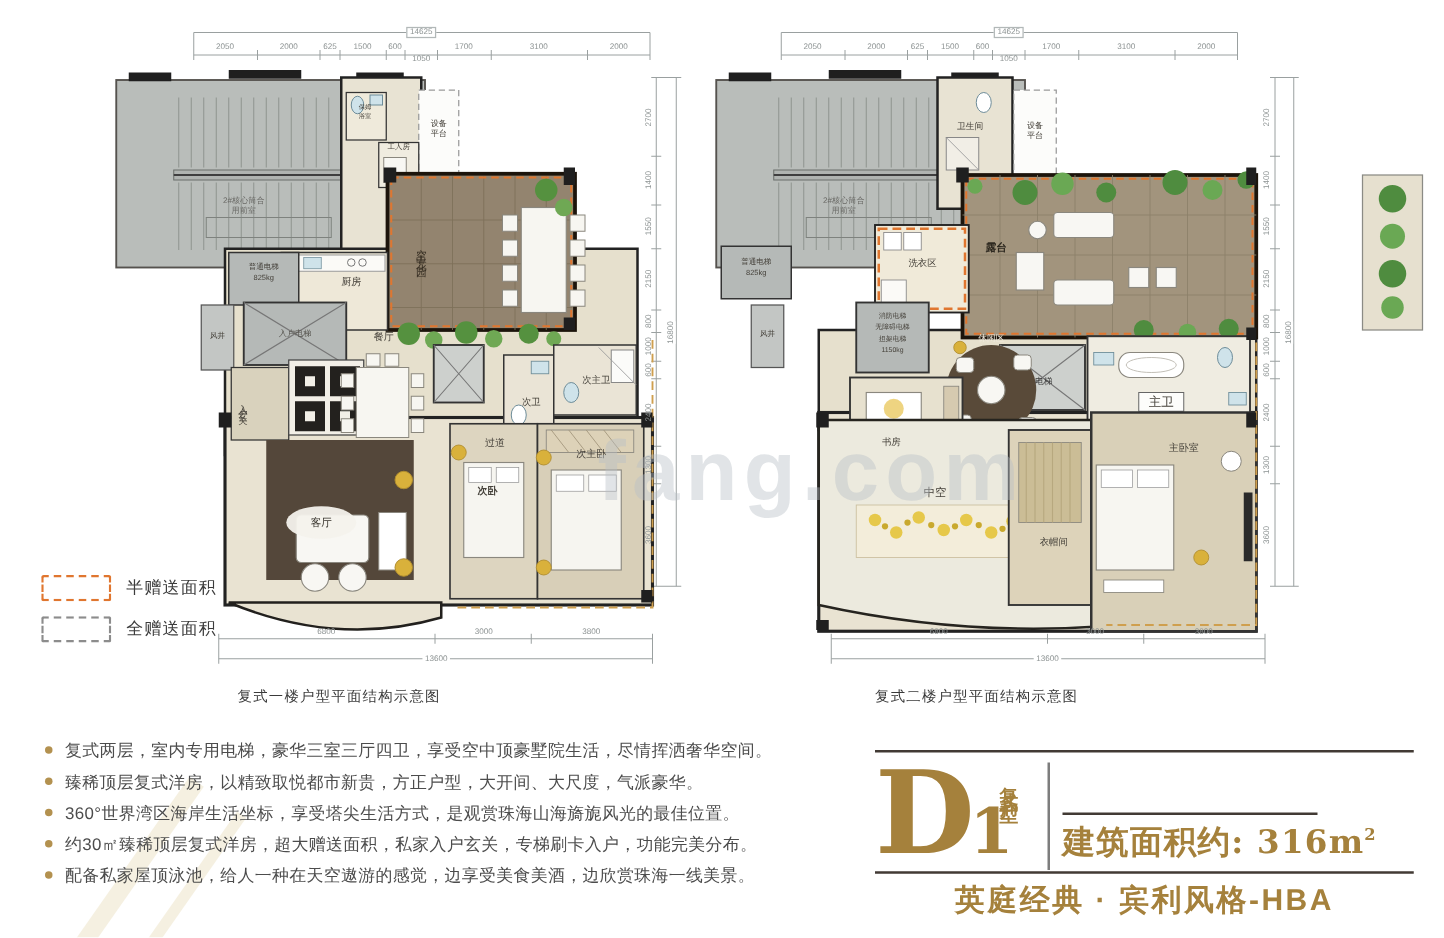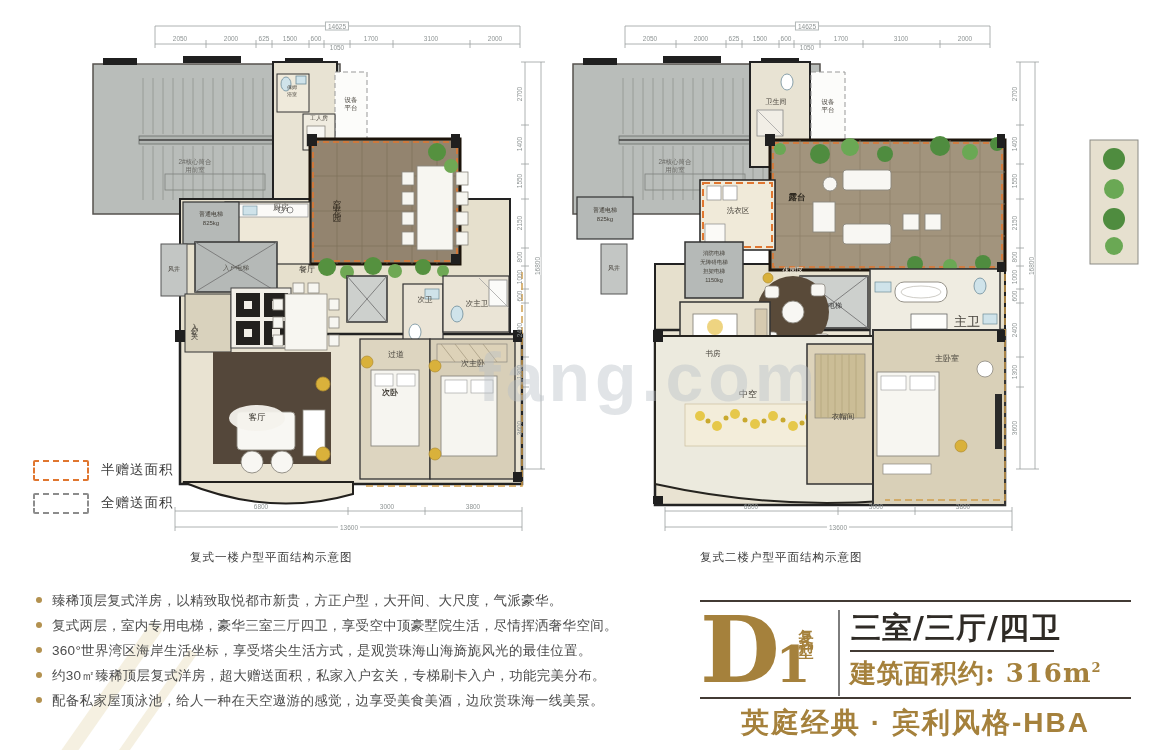--- a/index.html
+++ b/index.html
@@ -43,21 +43,21 @@
   .d-digit{font-size:50px;margin-left:-4px;}
   .model-type{position:absolute;left:796px;top:617px;height:82px;writing-mode:vertical-rl;
           font-size:15px;letter-spacing:5px;color:#a5813c;font-weight:bold;}
   .vdivider{position:absolute;left:838px;top:610px;width:2px;height:86px;background:#7d7d7d;}
   .layout-text{position:absolute;left:851px;top:608px;font-family:"DejaVu Serif",serif;font-weight:bold;
           font-size:30px;color:#2f2b26;letter-spacing:1px;}
   .area-text{position:absolute;left:850px;top:656px;font-family:"DejaVu Serif",serif;
           font-size:26px;color:#a5813c;font-weight:bold;letter-spacing:1px;}
   .area-text sup{font-size:13px;}
   .tagline{position:absolute;left:700px;top:704px;width:431px;text-align:center;
-          font-size:28px;font-weight:bold;color:#a5813c;letter-spacing:2px;}
+          font-size:24px;font-weight:bold;color:#a5813c;letter-spacing:2px;}
 
   .watermark{position:absolute;left:478px;top:338px;font-size:68px;font-weight:bold;
           letter-spacing:5px;color:rgba(183,190,197,0.42);z-index:5;pointer-events:none;}
   .deco{position:absolute;background:rgba(200,170,90,0.18);z-index:1;}
   #deco1{left:70px;top:600px;width:14px;height:280px;transform:rotate(35deg);}
   #deco2{left:120px;top:630px;width:9px;height:240px;transform:rotate(35deg);}
 </style>
 </head>
 <body>
 
@@ -227,29 +227,29 @@
           <rect x="428" y="316" width="9" height="12"></rect>
           <rect x="428" y="458" width="9" height="10"></rect>
       </g>
     </svg>
 
     <div class="lbl wrap" style="left:110px;top:152px;width:36px;font-size:6.5px;color:#6a6a66;">2#核心筒合用前室</div>
     <div class="lbl wrap" style="left:207px;top:76px;width:12px;font-size:5px;">保姆浴室</div>
     <div class="lbl" style="left:234px;top:105px;font-size:6px;">工人房</div>
     <div class="lbl wrap" style="left:266px;top:90px;width:16px;font-size:6.5px;">设备平台</div>
     <div class="lbl vert" style="left:252px;top:188px;font-size:8.5px;color:#332b20;">空中花园</div>
-    <div class="lbl" style="left:196px;top:194px;font-size:8px;text-align:center;">厨房</div>
+    <div class="lbl" style="left:196px;top:212px;font-size:8px;text-align:center;">厨房</div>
     <div class="lbl" style="left:126px;top:201px;font-size:6px;">普通电梯</div>
     <div class="lbl" style="left:126px;top:210px;font-size:6px;">825kg</div>
     <div class="lbl" style="left:89px;top:256px;font-size:6px;">风井</div>
     <div class="lbl" style="left:151px;top:254px;font-size:6.5px;color:#54524c;">入户电梯</div>
     <div class="lbl vert" style="left:109px;top:309px;font-size:7.5px;letter-spacing:3px;">入户玄关</div>
     <div class="lbl" style="left:222px;top:256px;font-size:8px;">餐厅</div>
     <div class="lbl" style="left:311px;top:341px;font-size:8px;">过道</div>
-    <div class="lbl" style="left:340px;top:287px;font-size:7.5px;font-family:Liberation Mono, monospace;">次卫</div>
+    <div class="lbl" style="left:340px;top:308px;font-size:7.5px;">次卫</div>
     <div class="lbl" style="left:392px;top:290px;font-size:7.5px;">次主卫</div>
     <div class="lbl" style="left:172px;top:404px;font-size:8.5px;color:#332f28;">客厅</div>
     <div class="lbl" style="left:305px;top:379px;font-size:8px;font-weight:bold;">次卧</div>
     <div class="lbl" style="left:388px;top:350px;font-size:8px;">次主卧</div>
 
     <div class="dim dimbox" style="left:252px;top:12px;">14625</div>
     <div class="dim" style="left:95px;top:24px;">2050</div>
     <div class="dim" style="left:146px;top:24px;">2000</div>
     <div class="dim" style="left:179px;top:24px;">625</div>
     <div class="dim" style="left:205px;top:24px;">1500</div>
@@ -446,24 +446,24 @@
     <div class="lbl" style="left:173px;top:197px;font-size:7.5px;">洗衣区</div>
     <div class="lbl" style="left:40px;top:197px;font-size:6px;">普通电梯</div>
     <div class="lbl" style="left:40px;top:206px;font-size:6px;">825kg</div>
     <div class="lbl" style="left:49px;top:255px;font-size:6px;">风井</div>
     <div class="lbl" style="left:149px;top:240px;font-size:5.5px;">消防电梯</div>
     <div class="lbl" style="left:149px;top:249px;font-size:5.5px;">无障碍电梯</div>
     <div class="lbl" style="left:149px;top:258px;font-size:5.5px;">担架电梯</div>
     <div class="lbl" style="left:149px;top:267px;font-size:5.5px;">1150kg</div>
     <div class="lbl" style="left:228px;top:257px;font-size:7px;color:#efe9dd;">休闲区</div>
     <div class="lbl" style="left:270px;top:292px;font-size:7px;color:#3c3c3c;">电梯</div>
-    <div class="lbl" style="left:364px;top:308px;font-size:13px;margin-left:38px;">主卫</div>
+    <div class="lbl" style="left:364px;top:308px;font-size:10px;">主卫</div>
     <div class="lbl" style="left:148px;top:340px;font-size:7.5px;">书房</div>
     <div class="lbl" style="left:183px;top:381px;font-size:9px;">中空</div>
-    <div class="lbl" style="left:278px;top:403px;font-size:7.5px;">衣帽间</div>
+    <div class="lbl" style="left:278px;top:420px;font-size:7.5px;">衣帽间</div>
     <div class="lbl" style="left:382px;top:345px;font-size:8px;">主卧室</div>
 
     <div class="dim dimbox" style="left:242px;top:12px;">14625</div>
     <div class="dim" style="left:85px;top:24px;">2050</div>
     <div class="dim" style="left:136px;top:24px;">2000</div>
     <div class="dim" style="left:169px;top:24px;">625</div>
     <div class="dim" style="left:195px;top:24px;">1500</div>
     <div class="dim" style="left:221px;top:24px;">600</div>
     <div class="dim" style="left:242px;top:33px;">1050</div>
     <div class="dim" style="left:276px;top:24px;">1700</div>
@@ -496,25 +496,25 @@
     </div>
     <div class="legend-row">
       <div class="legend-box full"></div>
       <div class="legend-text">全赠送面积</div>
     </div>
   </div>
 
   <ul class="features">
     <li>
         <span class="bullet"></span>
-        <span>臻稀顶层复式洋房，以精致取悦都市新贵，方正户型，大开间、大尺度，气派豪华。</span>
+        <span>复式两层，室内专用电梯，豪华三室三厅四卫，享受空中顶豪墅院生活，尽情挥洒奢华空间。</span>
       </li>
     <li>
         <span class="bullet"></span>
-        <span>复式两层，室内专用电梯，豪华三室三厅四卫，享受空中顶豪墅院生活，尽情挥洒奢华空间。</span>
+        <span>臻稀顶层复式洋房，以精致取悦都市新贵，方正户型，大开间、大尺度，气派豪华。</span>
       </li>
     <li>
         <span class="bullet"></span>
         <span>360°世界湾区海岸生活坐标，享受塔尖生活方式，是观赏珠海山海旖旎风光的最佳位置。</span>
       </li>
     <li>
         <span class="bullet"></span>
         <span>约30㎡臻稀顶层复式洋房，超大赠送面积，私家入户玄关，专梯刷卡入户，功能完美分布。</span>
       </li>
     <li>
@@ -523,21 +523,20 @@
       </li>
   </ul>
 
   <div class="rule" id="rule-top"></div>
   <div class="d-wrap">
     <span class="d-letter">D</span>
       <span class="d-digit">1</span>
   </div>
   <div class="model-type">复式户型</div>
   <div class="vdivider"></div>
-  <div class="layout-text">三室/三厅/四卫</div>
   <div class="rule" id="rule-mid"></div>
   <div class="area-text">
     <span>建筑面积约:</span>
     <span>316m</span><sup>2</sup>
   </div>
   <div class="rule" id="rule-bottom"></div>
   <div class="tagline">英庭经典 · 宾利风格-HBA</div>
 
 </div>
 

